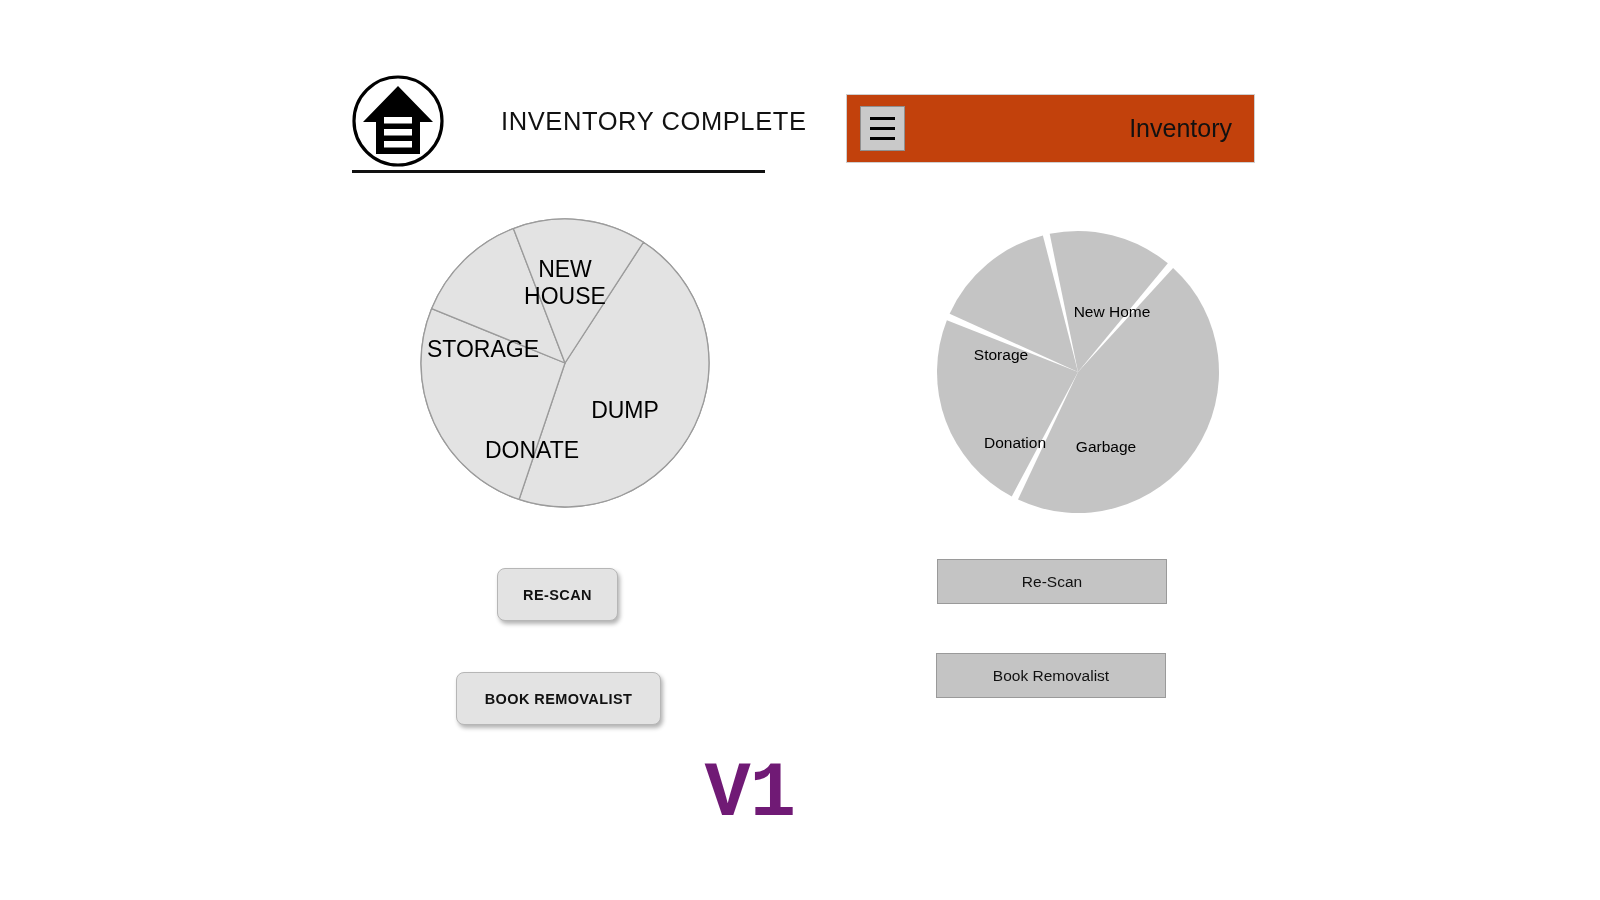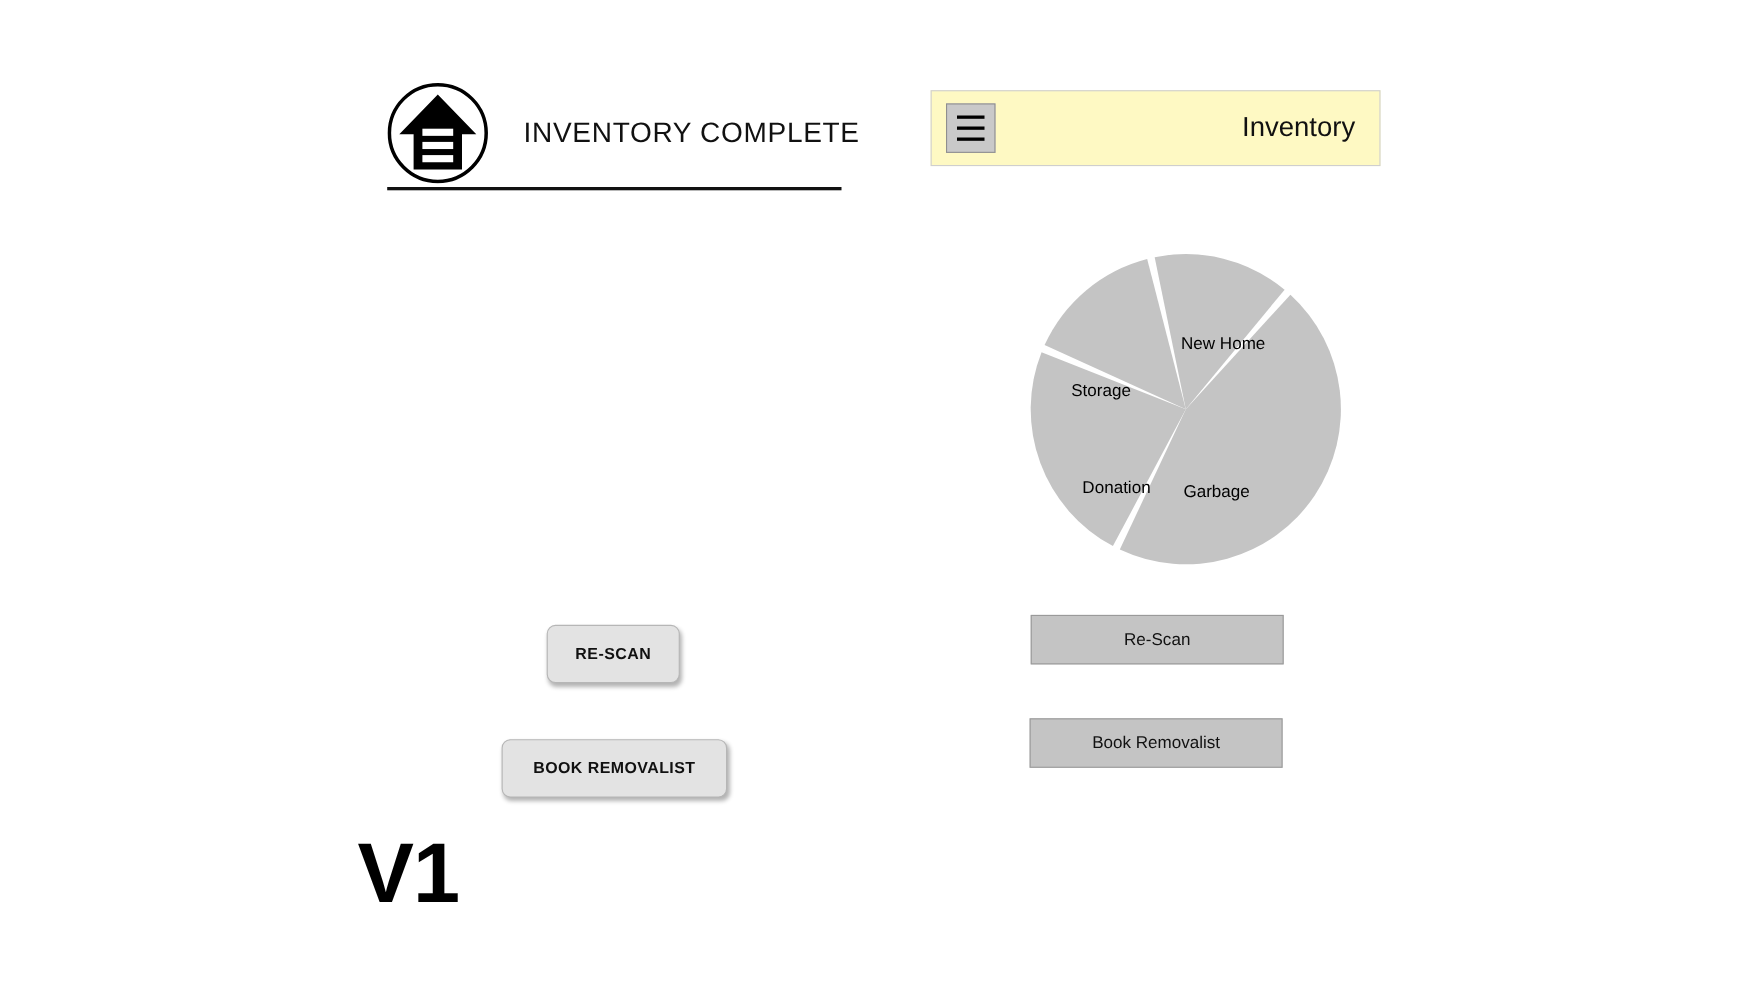--- a/index.html
+++ b/index.html
@@ -25,20 +25,21 @@
 
   
   .v1-header {
     position: absolute;
     left: 22px;
     top: 68px;
     width: 435px;
     height: 106px;
     display: flex;
     align-items: center;
+    gap: 25px;
   }
   .v1-logo {
     width: 92px;
     height: 92px;
     flex: 0 0 92px;
     position: relative;
   }
   .v1-logo svg { display: block; }
   .v1-title {
     font-size: 25.5px;
@@ -54,25 +55,25 @@
     top: 170px;
     width: 413px;
     height: 3px;
     background: #111111;
   }
 
   
   .v2-header {
     position: absolute;
     left: 16px;
-    top: 82px;
+    top: 94px;
     width: 409px;
     height: 69px;
     border: 1px solid #cfcfcf;
-    background: #fef9c3;
+    background: #c2410c;
     display: flex;
     align-items: center;
     padding: 0 22px 0 13px;
   }
   .v2-menu-btn {
     width: 45px;
     height: 45px;
     flex: 0 0 45px;
     background: #c9c9c9;
     border: 1px solid #8f8f8f;
@@ -152,26 +153,26 @@
   }
   #v2-btn-rescan { left: 107px; top: 559px; width: 230px; height: 45px; }
   #v2-btn-book   { left: 106px; top: 653px; width: 230px; height: 45px; }
 
   
   .version-caption {
     position: absolute;
     top: 756px;
     width: 100%;
     left: 0;
-    text-align: left;
-    font-family: Liberation Sans, sans-serif;
+    text-align: right;
+    font-family: Liberation Mono, monospace;
     font-size: 77px;
     font-weight: bold;
     letter-spacing: -1px;
-    color: #000000;
+    color: #701a75;
     line-height: 1;
   }
   #caption-v1 { left: -5px; }
   #caption-v2 { left: 0px; }
 </style>
 </head>
 <body>
 
 <div class="panel" id="panel-v1">
 
@@ -183,20 +184,41 @@
         <rect x="32" y="42" width="28" height="6.5" fill="#ffffff"></rect>
         <rect x="32" y="54" width="28" height="6.5" fill="#ffffff"></rect>
         <rect x="32" y="66" width="28" height="6.5" fill="#ffffff"></rect>
       </svg>
     </div>
     <div class="v1-title">INVENTORY COMPLETE</div>
   </div>
 
   <div class="v1-rule"></div>
 
+  <div class="pie-wrap" id="pie-v1-wrap">
+    <svg class="pie-svg" id="pie-v1" width="300" height="310" viewBox="0 0 300 310">
+        <circle cx="150" cy="163" r="144" fill="#e3e3e3" stroke="#9b9b9b" stroke-width="1.3"></circle>
+        <g>
+          <path d="M 150 163 L 228.42802104216392 42.23143821585896 A 144 144 0 0 1 104.06985946107795 299.4786510413803 Z" fill="#e3e3e3" stroke="#9b9b9b" stroke-width="1.3" stroke-linejoin="round"></path>
+        </g>
+        <g>
+          <path d="M 150 163 L 104.06985946107795 299.4786510413803 A 144 144 0 0 1 16.674635787360728 108.59092669814078 Z" fill="#e3e3e3" stroke="#9b9b9b" stroke-width="1.3" stroke-linejoin="round"></path>
+        </g>
+        <g>
+          <path d="M 150 163 L 16.674635787360728 108.59092669814078 A 144 144 0 0 1 98.3950152654767 28.564418584402972 Z" fill="#e3e3e3" stroke="#9b9b9b" stroke-width="1.3" stroke-linejoin="round"></path>
+        </g>
+        <g>
+          <path d="M 150 163 L 98.3950152654767 28.564418584402972 A 144 144 0 0 1 228.42802104216383 42.2314382158589 Z" fill="#e3e3e3" stroke="#9b9b9b" stroke-width="1.3" stroke-linejoin="round"></path>
+        </g>
+        <text class="pie-label pie-label-v1" x="150" y="71"><tspan x="150" dy="0">NEW</tspan><tspan x="150" dy="27">HOUSE</tspan></text>
+        <text class="pie-label pie-label-v1" x="68" y="151">STORAGE</text>
+        <text class="pie-label pie-label-v1" x="117" y="252">DONATE</text>
+        <text class="pie-label pie-label-v1" x="210" y="212">DUMP</text>
+      </svg>
+  </div>
 
   <div class="btn-stack">
     <button class="v1-btn" id="v1-btn-rescan">RE-SCAN</button>
     <button class="v1-btn" id="v1-btn-book">BOOK REMOVALIST</button>
   </div>
 
   <div class="version-caption" id="caption-v1">V1</div>
 </div>
 
 <div class="panel" id="panel-v2">

